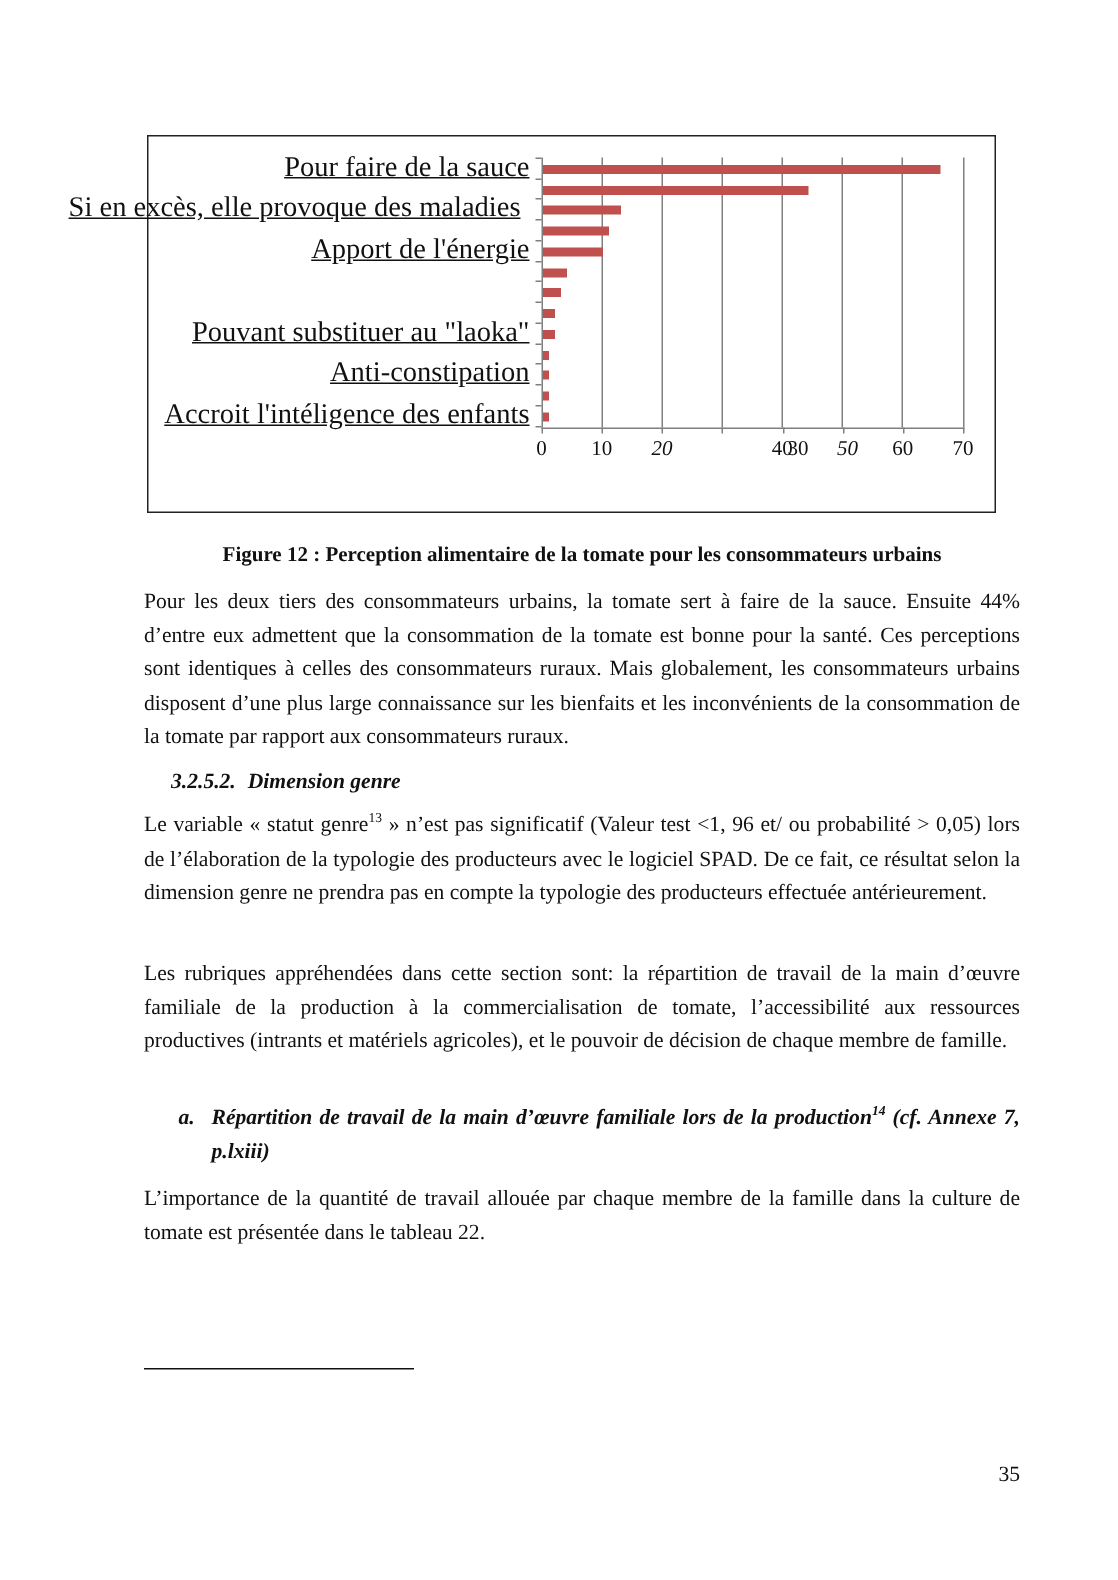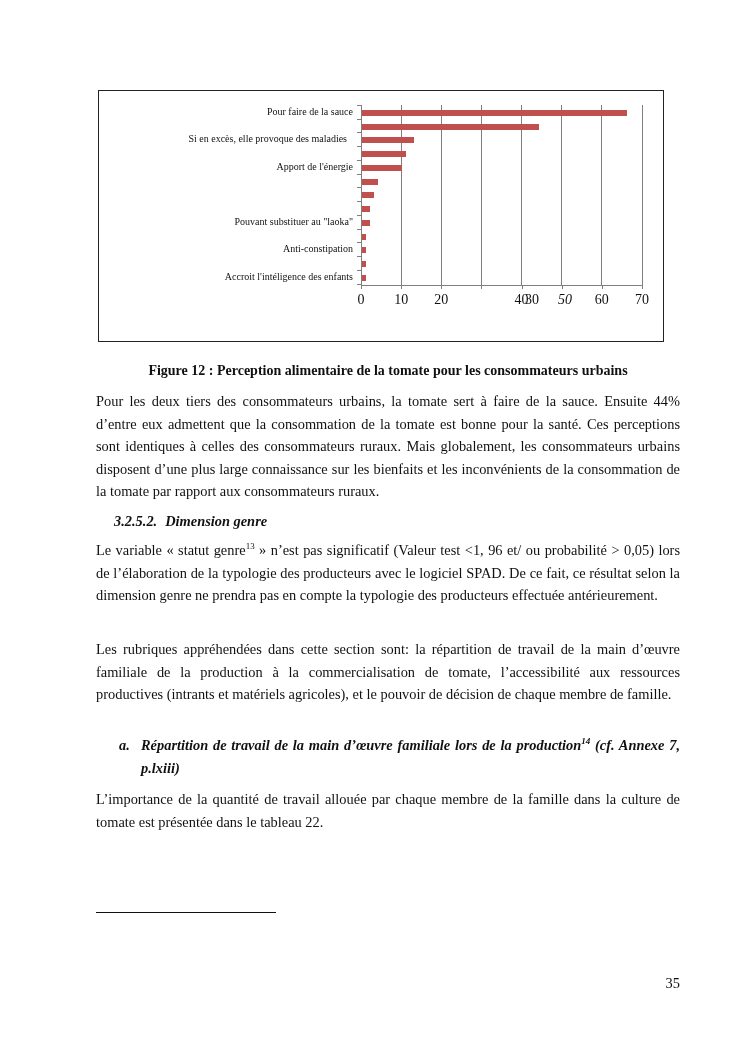--- a/index.html
+++ b/index.html
@@ -1,19 +1,19 @@
 <!DOCTYPE html>
 <html><head>
 <meta charset="utf-8">
 <style>
   html, body { margin:0; padding:0; background:#ffffff; }
   body { width:745px; height:1053px; position:relative; font-family:"Liberation Serif", serif; color:#111; overflow:hidden; }
   .figure-box { position:absolute; left:98px; top:90px; width:566px; height:252px; border:1px solid #222; box-sizing:border-box; }
   .chart-labels { position:absolute; left:0; top:0; width:254px; height:200px; }
-  .cat-label { position:absolute; right:0; font-size:10px; white-space:nowrap; line-height:16px; color:#111; }
+  .cat-label { position:absolute; right:0; font-size:19px; white-space:nowrap; line-height:16px; color:#111;text-decoration:underline; }
   .plot { position:absolute; left:262px; top:14px; width:282px; height:180px; }
   .gridline { position:absolute; top:0; width:1px; height:180px; background:#7f7f7f; }
   .yaxis { position:absolute; left:0; top:0; width:1px; height:180px; background:#7f7f7f; }
   .ytick { position:absolute; left:-4px; width:4px; height:1px; background:#7f7f7f; }
   .xaxis { position:absolute; left:0; top:180px; width:282px; height:1px; background:#7f7f7f; }
   .xtick { position:absolute; top:180px; width:1px; height:4px; background:#7f7f7f; }
   .bar { position:absolute; left:1px; height:6px; background:#c0504d; }
   .xtick-label { position:absolute; top:187px; font-size:14px; transform:translateX(-50%); }
   .xlabel { position:absolute; left:250px; top:227px; font-size:13.5px; font-weight:bold; white-space:nowrap; }
   .caption { position:absolute; left:96px; width:584px; top:363px; text-align:center; font-size:14px; font-weight:bold; }
@@ -83,21 +83,21 @@
         <div class="ytick" style="top: 151.145px;"></div>
         <div class="ytick" style="top: 164.885px;"></div>
         <div class="ytick" style="top: 178.626px;"></div>
       </div>
     <div id="xticks">
         <div class="xtick" style="left: 0px;"></div>
         <div class="xtick-label" style="left: 0px;">0</div>
         <div class="xtick" style="left: 40.1429px;"></div>
         <div class="xtick-label" style="left: 40.1429px;">10</div>
         <div class="xtick" style="left: 80.2857px;"></div>
-        <div class="xtick-label" style="left: 80.2857px;">20</div>
+        <div class="xtick-label" style="left: 80.2857px; font-style: italic;">20</div>
         <div class="xtick" style="left: 120.429px;"></div>
         <div class="xtick-label" style="left: 127px; margin-left: 44px;">30</div>
         <div class="xtick" style="left: 160.571px;"></div>
         <div class="xtick-label" style="left: 160.571px;">40</div>
         <div class="xtick" style="left: 200.714px;"></div>
         <div class="xtick-label" style="left: 204px; font-style: italic;">50</div>
         <div class="xtick" style="left: 240.857px;"></div>
         <div class="xtick-label" style="left: 240.857px;">60</div>
         <div class="xtick" style="left: 281px;"></div>
         <div class="xtick-label" style="left: 281px;">70</div>

